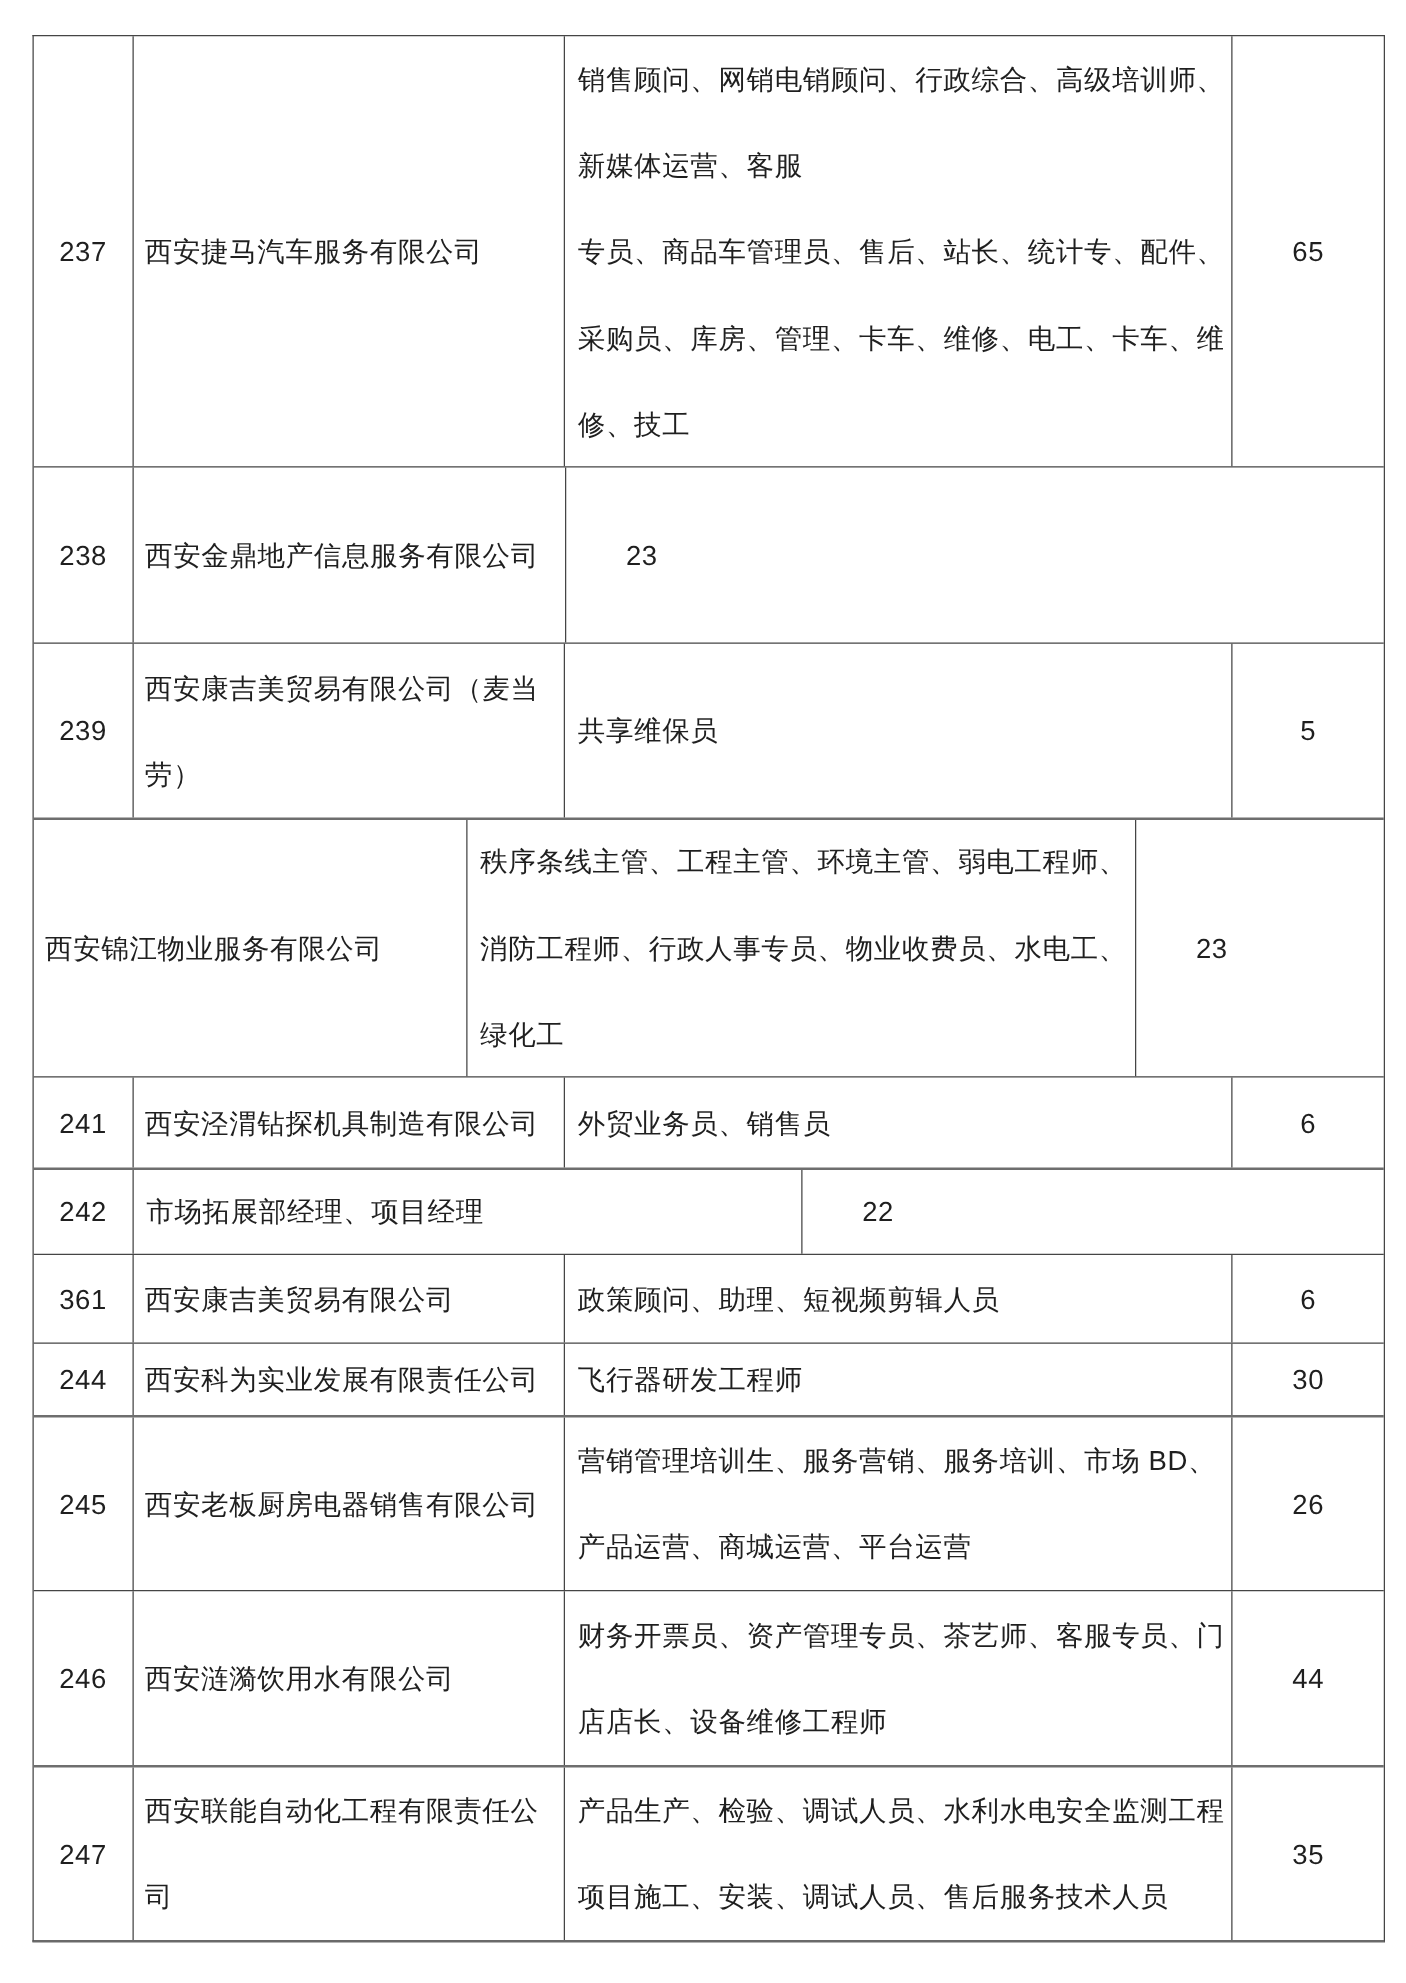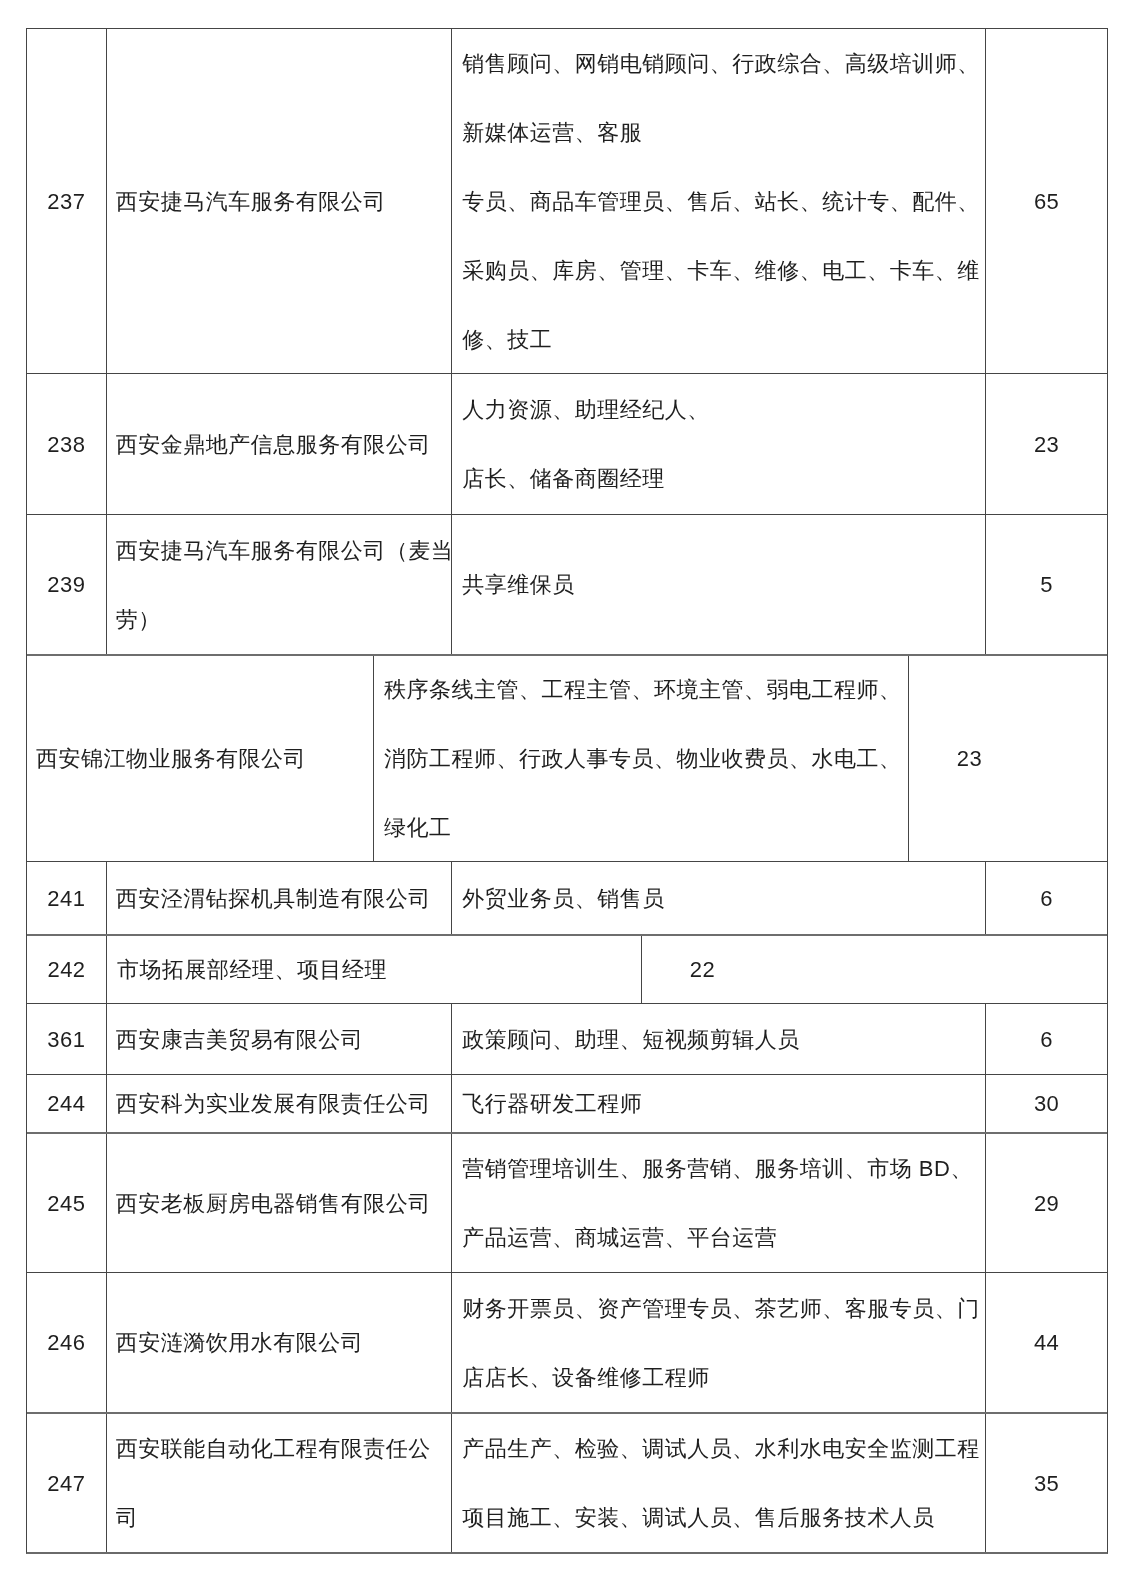--- a/index.html
+++ b/index.html
@@ -99,35 +99,31 @@
         </div>
     </div>
 
     <div class="tr" style="height:141px">
       <div class="td c-num">
           <span class="cjk">238</span>
         </div>
       <div class="td c-company">
           <span class="cjk">西安金鼎地产信息服务有限公司</span>
         </div>
-      <div class="td c-pos">
-          <span class="cjk">人力资源、助理经纪人、
-店长、储备商圈经理</span>
-        </div>
       <div class="td c-count">
           <span class="cjk">23</span>
         </div>
     </div>
 
     <div class="tr" style="height:140px">
       <div class="td c-num">
           <span class="cjk">239</span>
         </div>
       <div class="td c-company">
-          <span class="cjk">西安捷马汽车服务有限公司（麦当
+          <span class="cjk">西安康吉美贸易有限公司（麦当
 劳）</span>
         </div>
       <div class="td c-pos">
           <span class="cjk">共享维保员</span>
         </div>
       <div class="td c-count">
           <span class="cjk">5</span>
         </div>
     </div>
 
@@ -207,21 +203,21 @@
           <span class="cjk">245</span>
         </div>
       <div class="td c-company">
           <span class="cjk">西安老板厨房电器销售有限公司</span>
         </div>
       <div class="td c-pos">
           <span class="cjk">营销管理培训生、服务营销、服务培训、市场 BD、
 产品运营、商城运营、平台运营</span>
         </div>
       <div class="td c-count">
-          <span class="cjk">29</span>
+          <span class="cjk">26</span>
         </div>
     </div>
 
     <div class="tr" style="height:140px">
       <div class="td c-num">
           <span class="cjk">246</span>
         </div>
       <div class="td c-company">
           <span class="cjk">西安涟漪饮用水有限公司</span>
         </div>

